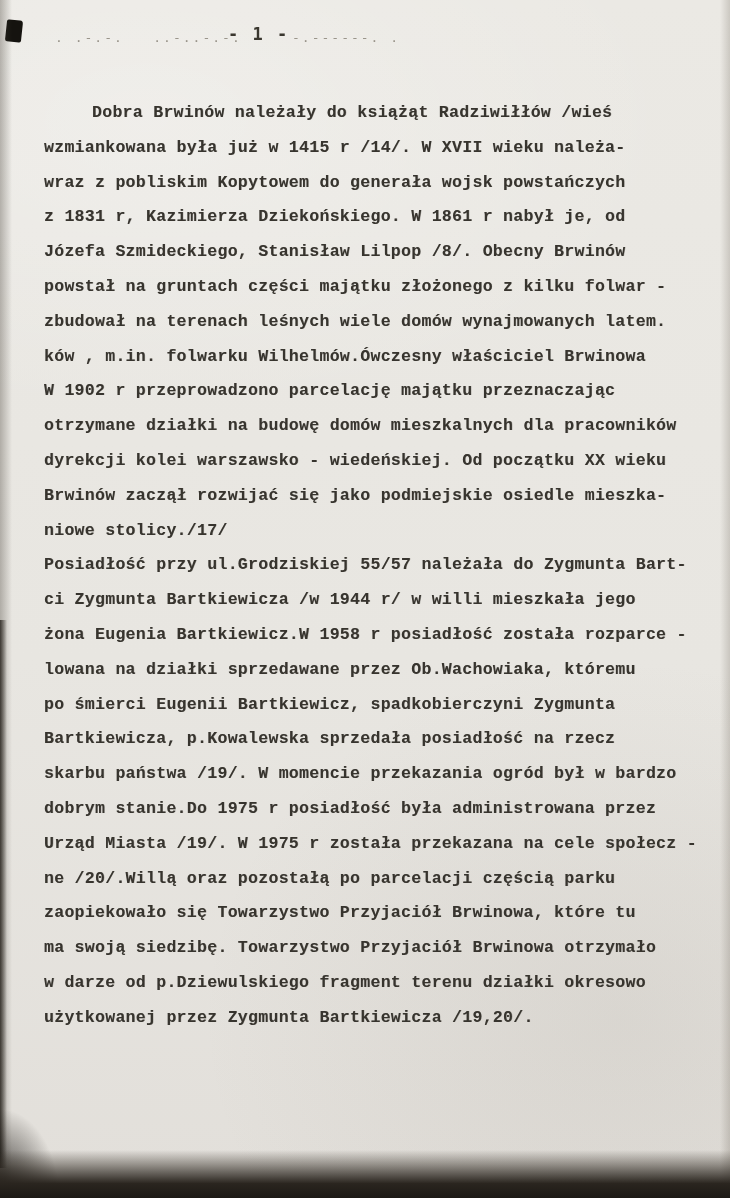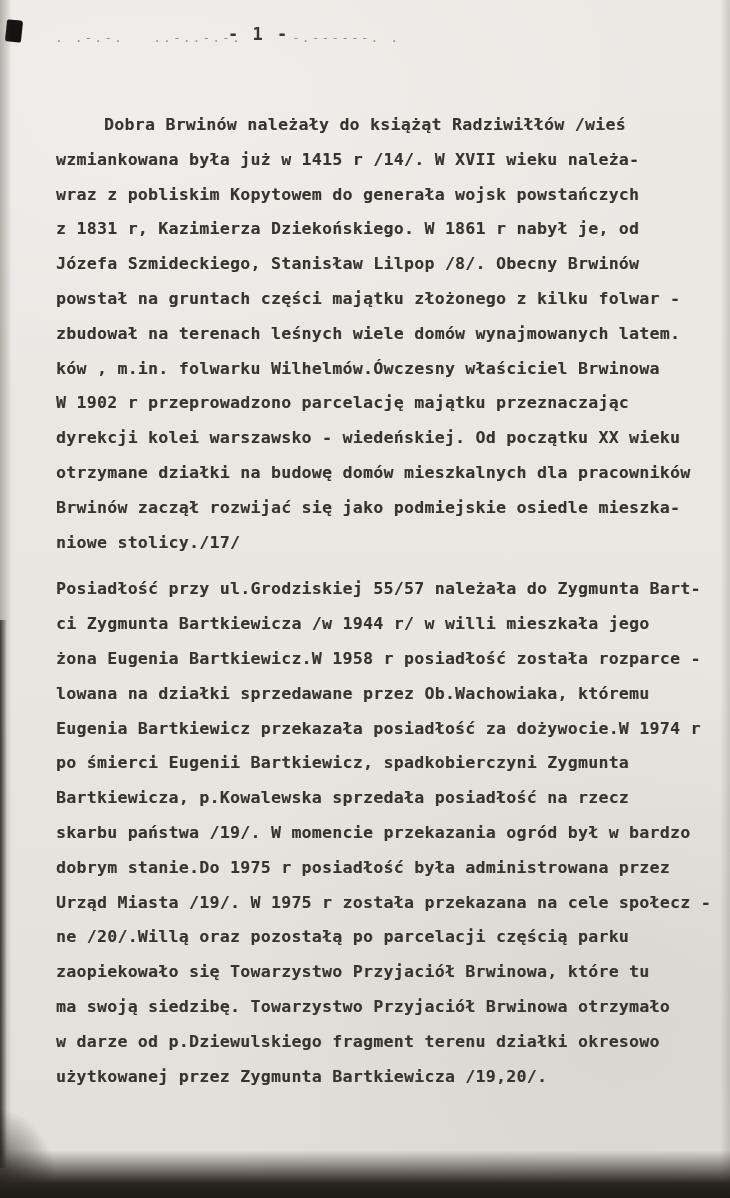--- a/index.html
+++ b/index.html
@@ -96,21 +96,21 @@
     text-underline-offset: 4px;
     white-space: pre;
   }
   
   .body-text {
     position: absolute;
     left: 44px; top: 96px;
     width: 660px;
     color: #37342e;
   }
-  .para { margin: 12px; }
+  .para { margin: 0; font-family: Liberation Mono, monospace; }
   .line {
     white-space: pre;
     font-size: 16.5px;
     font-weight: bold;
     line-height: 34.8px;
     letter-spacing: 0.3px;
     text-shadow: 0.4px 0.3px 0.4px rgba(55,52,46,0.35);
   }
   .para-1 .line:first-child { padding-left: 48px; }
 </style>
@@ -130,31 +130,30 @@
     <div class="para para-1">
         <div class="line">Dobra Brwinów należały do książąt Radziwiłłów /wieś</div>
         <div class="line">wzmiankowana była już w 1415 r /14/. W XVII wieku należa-</div>
         <div class="line">wraz z pobliskim Kopytowem do generała wojsk powstańczych</div>
         <div class="line">z 1831 r, Kazimierza Dziekońskiego. W 1861 r nabył je, od</div>
         <div class="line">Józefa Szmideckiego, Stanisław Lilpop /8/. Obecny Brwinów</div>
         <div class="line">powstał na gruntach części majątku złożonego z kilku folwar -</div>
         <div class="line">zbudował na terenach leśnych wiele domów wynajmowanych latem.</div>
         <div class="line">ków , m.in. folwarku Wilhelmów.Ówczesny właściciel Brwinowa</div>
         <div class="line">W 1902 r przeprowadzono parcelację majątku przeznaczając</div>
+        <div class="line">otrzymane działki na budowę domów mieszkalnych dla pracowników</div>
         <div class="line">dyrekcji kolei warszawsko - wiedeńskiej. Od początku XX wieku</div>
-        <div class="line">otrzymane działki na budowę domów mieszkalnych dla pracowników</div>
         <div class="line">Brwinów zaczął rozwijać się jako podmiejskie osiedle mieszka-</div>
         <div class="line">niowe stolicy./17/</div>
       </div>
     <div class="para para-2">
         <div class="line">Posiadłość przy ul.Grodziskiej 55/57 należała do Zygmunta Bart-</div>
         <div class="line">ci Zygmunta Bartkiewicza /w 1944 r/ w willi mieszkała jego</div>
         <div class="line">żona Eugenia Bartkiewicz.W 1958 r posiadłość została rozparce -</div>
         <div class="line">lowana na działki sprzedawane przez Ob.Wachowiaka, któremu</div>
-        <div class="line">Eugenia Bartkiewicz przekazała posiadłość za dożywocie.W 1974 r</div>
         <div class="line">po śmierci Eugenii Bartkiewicz, spadkobierczyni Zygmunta</div>
         <div class="line">Bartkiewicza, p.Kowalewska sprzedała posiadłość na rzecz</div>
         <div class="line">skarbu państwa /19/. W momencie przekazania ogród był w bardzo</div>
         <div class="line">dobrym stanie.Do 1975 r posiadłość była administrowana przez</div>
         <div class="line">Urząd Miasta /19/. W 1975 r została przekazana na cele społecz -</div>
         <div class="line">ne /20/.Willą oraz pozostałą po parcelacji częścią parku</div>
         <div class="line">zaopiekowało się Towarzystwo Przyjaciół Brwinowa, które tu</div>
         <div class="line">ma swoją siedzibę. Towarzystwo Przyjaciół Brwinowa otrzymało</div>
         <div class="line">w darze od p.Dziewulskiego fragment terenu działki okresowo</div>
         <div class="line">użytkowanej przez Zygmunta Bartkiewicza /19,20/.</div>

